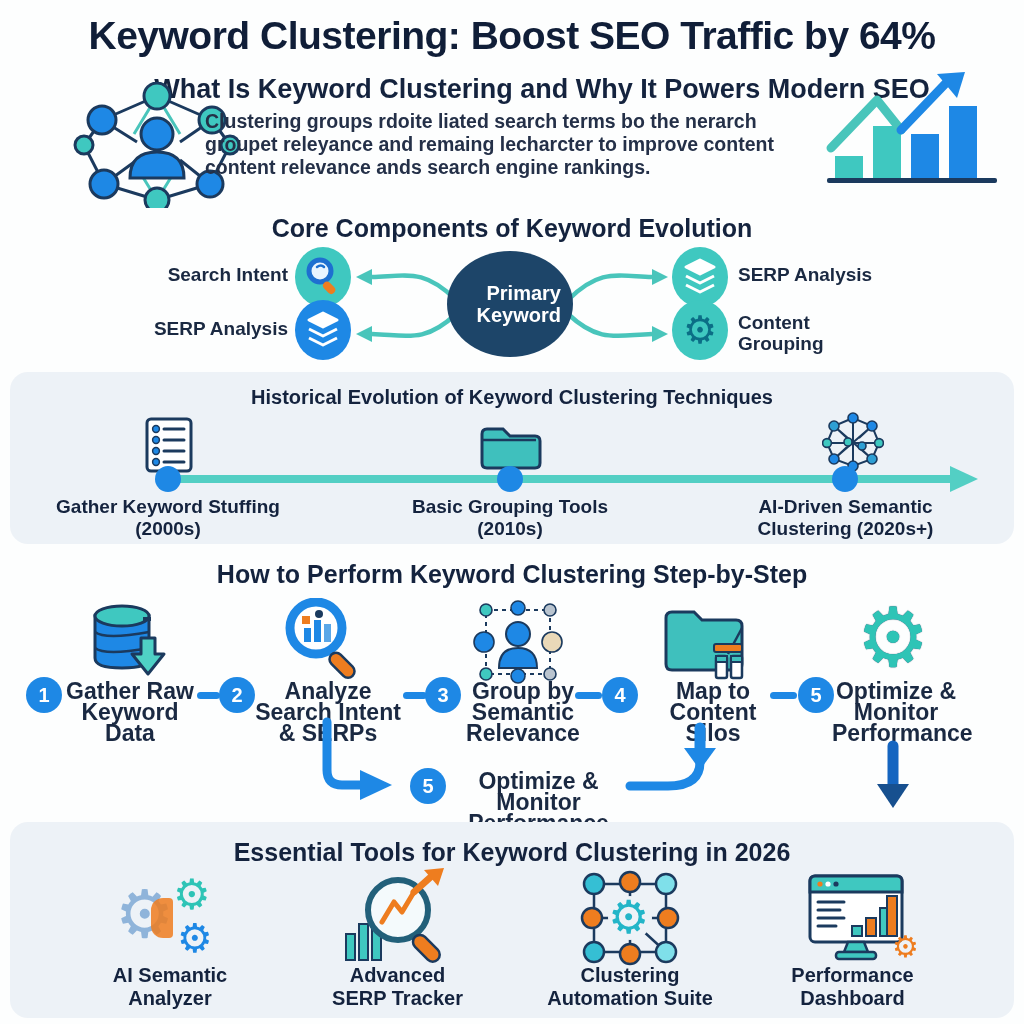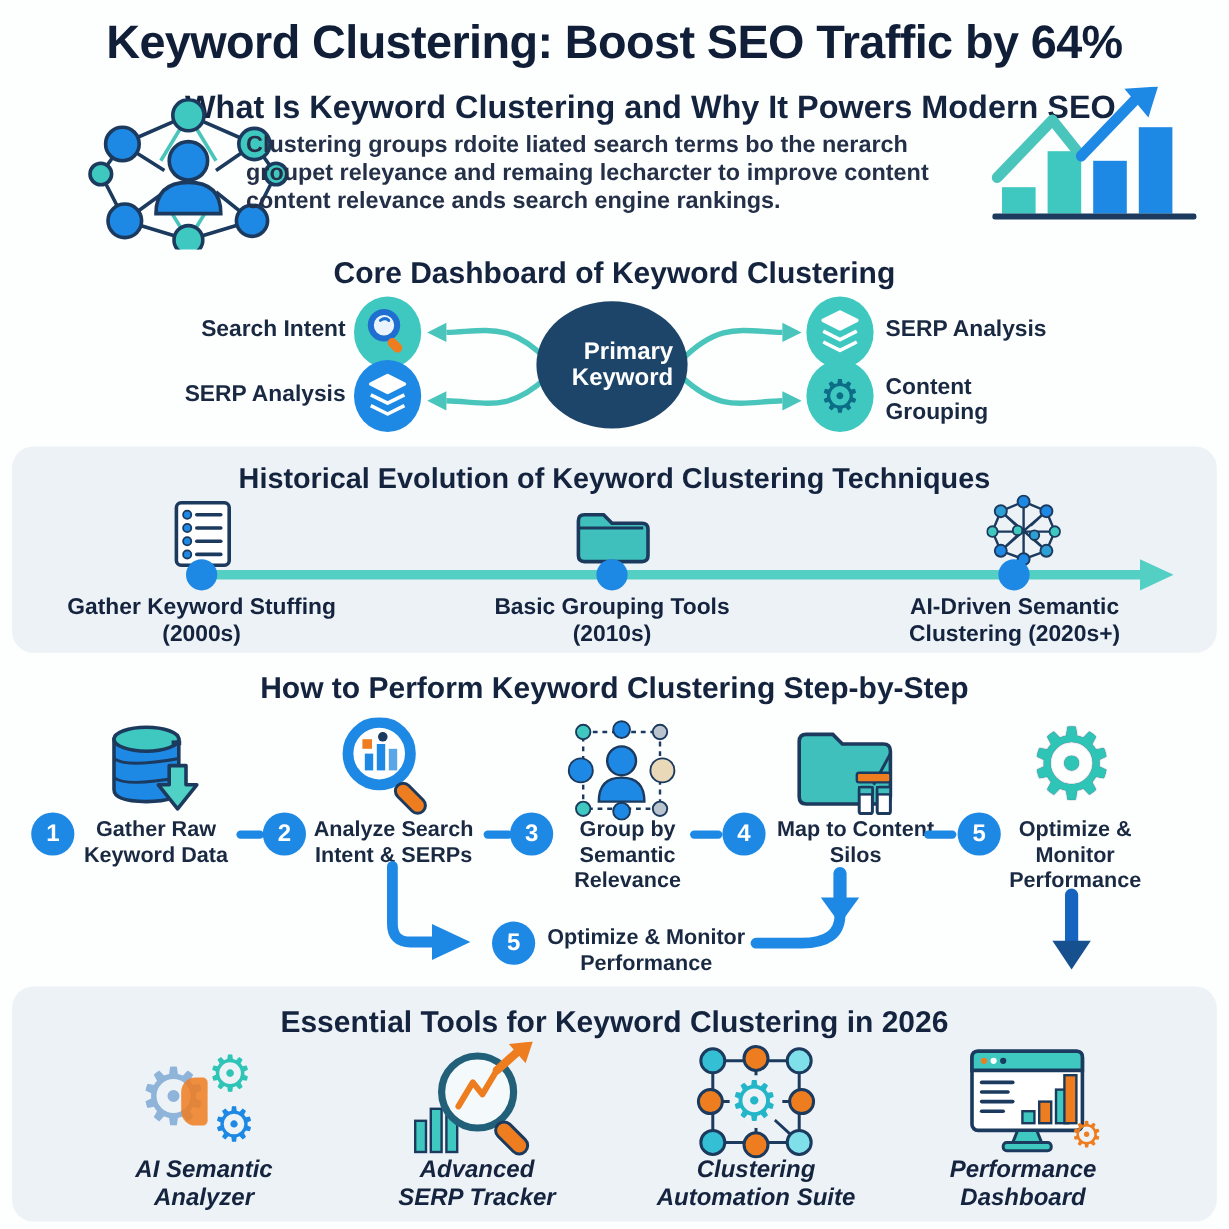--- a/index.html
+++ b/index.html
@@ -24,23 +24,23 @@
   }
   .iconcircle{width:56px;height:60px;border-radius:50%;display:flex;align-items:center;justify-content:center;}
   .teal-bg{background:#3fc8c0;}
   .blue-bg{background:#1e88e5;}
   .panel{background:#edf2f7;border-radius:18px;}
   .tl-label{font-size:19px;font-weight:700;color:#14233e;line-height:22px;}
   .stepnum{
     width:36px;height:36px;border-radius:50%;background:#1e88e5;color:#fff;
     display:flex;align-items:center;justify-content:center;font-size:20px;font-weight:800;
   }
-  .steplabel{font-size:18px;font-weight:700;color:#1a2942;line-height:21px;text-align:center;}
+  .steplabel{font-size:23px;font-weight:700;color:#1a2942;line-height:21px;text-align:center;}
   .dash{height:7px;background:#1e88e5;border-radius:4px;}
-  .toollabel{font-size:20px;font-weight:700;color:#14233e;line-height:23px;text-align:center;font-style:italic;}
+  .toollabel{font-size:20px;font-weight:700;color:#14233e;line-height:23px;text-align:center;}
   .gear-glyph{font-family:"DejaVu Sans",sans-serif;line-height:1;display:block;}
   svg{display:block;}
 </style>
 </head>
 <body>
 
 <div class="canvas">
 
   <div class="abs title center" style="left:0;right:0;top:14px;">Keyword Clustering: Boost SEO Traffic by 64%</div>
 
@@ -79,21 +79,21 @@
       <rect x="48" y="54" width="28" height="52" fill="#3fc8c0"></rect>
       <rect x="86" y="62" width="28" height="44" fill="#1e88e5"></rect>
       <rect x="124" y="34" width="28" height="72" fill="#1e88e5"></rect>
       <rect x="2" y="106" width="170" height="5" rx="2" fill="#1b3a5e"></rect>
       <polyline points="6,76 52,28 76,58" fill="none" stroke="#49c5bb" stroke-width="9" stroke-linecap="round" stroke-linejoin="round"></polyline>
       <polyline points="76,58 122,10" fill="none" stroke="#1e88e5" stroke-width="9" stroke-linecap="round" stroke-linejoin="round"></polyline>
       <polygon points="112,2 140,0 132,26" fill="#1e88e5"></polygon>
     </svg>
   </div>
 
-  <div class="abs h3 center" style="left:0;right:0;top:214px;">Core Dashboard of Keyword Clustering</div>
+  <div class="abs h3 center" style="left:0;right:0;top:214px;">Core Components of Keyword Evolution</div>
 
   <svg class="abs" style="left:0;top:240px;pointer-events:none;" width="1024" height="135" viewBox="0 0 1024 135">
     <g stroke="#49c5bb" stroke-width="4.5" fill="none">
       <path d="M456,60 C424,28 406,36 372,37"></path>
       <path d="M456,74 C424,104 406,95 372,94"></path>
       <path d="M568,60 C600,28 618,36 652,37"></path>
       <path d="M568,74 C600,104 618,95 652,94"></path>
     </g>
     <g fill="#49c5bb">
       <polygon points="372,29 372,45 356,37"></polygon>
@@ -137,21 +137,21 @@
   </div>
 
   <div class="abs iconcircle teal-bg" style="left:672px;top:300px;">
     <span class="gear-glyph" style="font-size:38px;color:#0b6e86;">⚙</span>
   </div>
 
   <div class="abs complabel" style="left:738px;top:264px;width:180px;">SERP Analysis</div>
   <div class="abs complabel" style="left:738px;top:312px;width:110px;">Content Grouping</div>
 
   <div class="abs panel" style="left:10px;top:372px;width:1004px;height:172px;">
-    <div class="abs h3 center" style="left:0;right:0;top:14px;font-size:24px;">Historical Evolution of Keyword Clustering Techniques</div>
+    <div class="abs h3 center" style="left:0;right:0;top:14px;font-size:20px;">Historical Evolution of Keyword Clustering Techniques</div>
 
     <div class="abs" style="left:134px;top:44px;">
       <svg width="50" height="58" viewBox="0 0 50 58">
         <rect x="3" y="3" width="44" height="52" rx="4" fill="#ffffff" stroke="#1b3a5e" stroke-width="3"></rect>
         <g>
           <circle cx="12" cy="13" r="3.4" fill="#1e88e5" stroke="#1b3a5e" stroke-width="1.5"></circle>
           <circle cx="12" cy="24" r="3.4" fill="#1e88e5" stroke="#1b3a5e" stroke-width="1.5"></circle>
           <circle cx="12" cy="35" r="3.4" fill="#1e88e5" stroke="#1b3a5e" stroke-width="1.5"></circle>
           <circle cx="12" cy="46" r="3.4" fill="#1e88e5" stroke="#1b3a5e" stroke-width="1.5"></circle>
           <g stroke="#1b3a5e" stroke-width="3" stroke-linecap="round">

